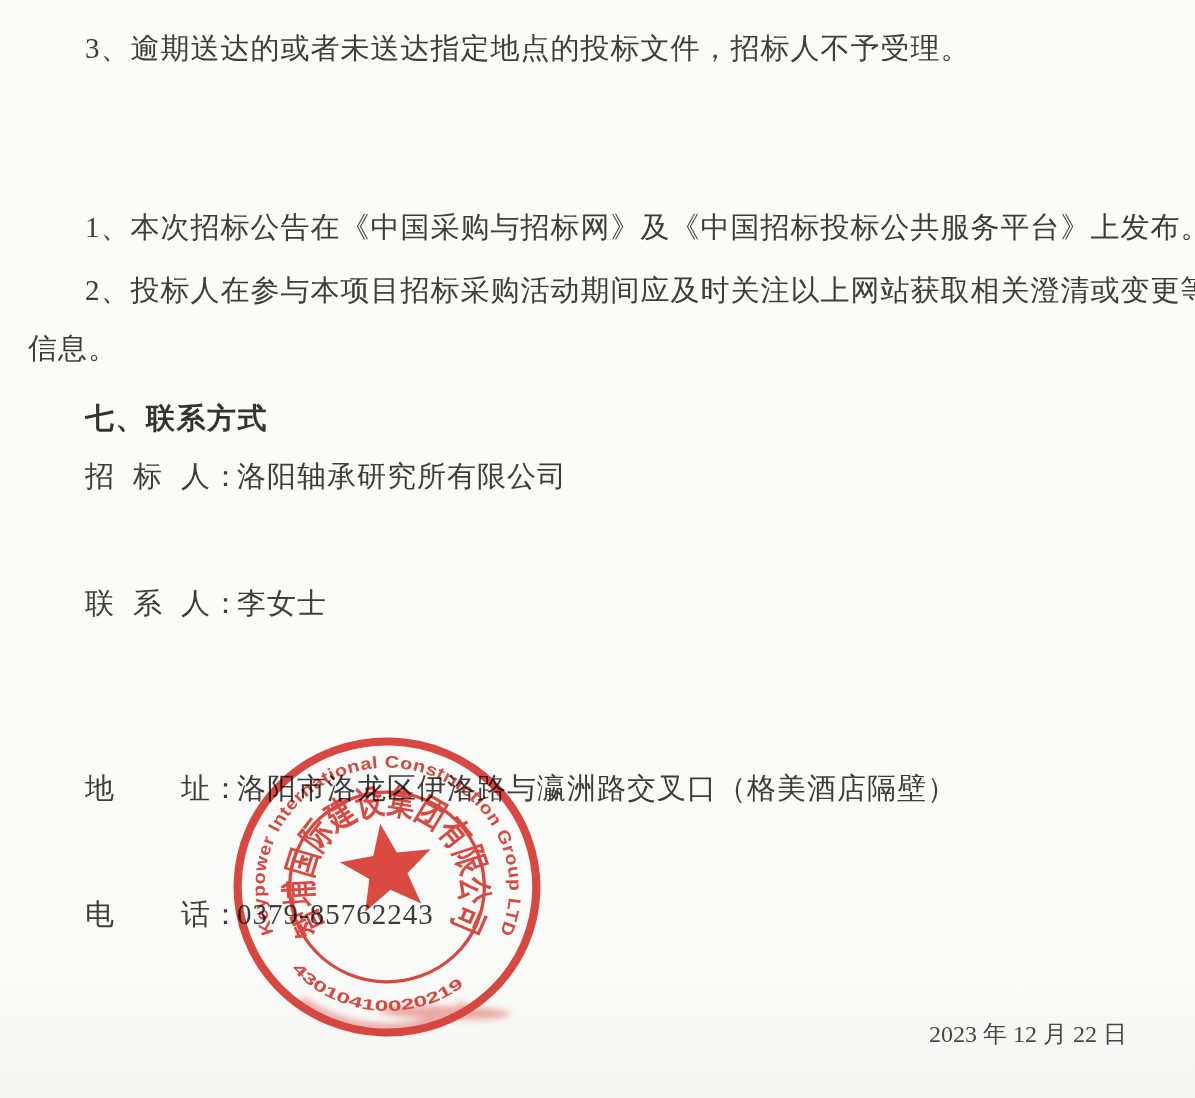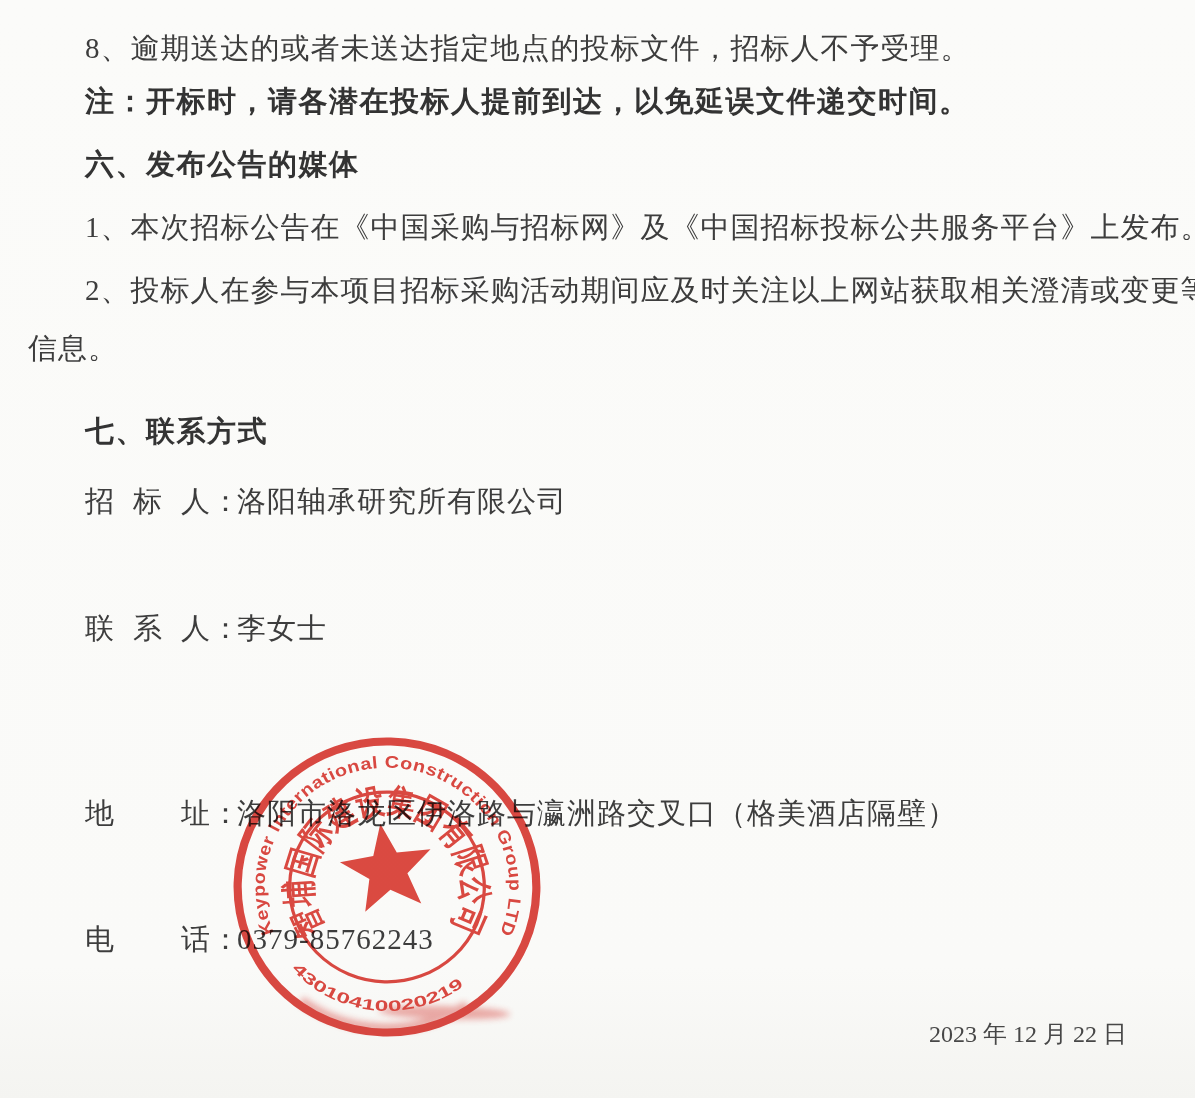--- a/index.html
+++ b/index.html
@@ -28,21 +28,20 @@
     letter-spacing: 1.5px;
     color: #333;
   }
   .line.noindent { left: 28px; font-family: Liberation Mono, monospace; }
   .contact .lbl {
     display: inline-block;
     width: 126px;
     text-align: justify;
     text-align-last: justify;
     vertical-align: baseline;
-    margin-top: 25px;
   }
   .contact .colon {
     display: inline-block;
     width: 26px;
   }
   .date-line {
     position: absolute;
     right: 68px;
     top: 1018px;
     font-family: "Liberation Serif", "DejaVu Serif", serif;
@@ -60,27 +59,25 @@
     opacity: 0.93;
     transform: rotate(1.5deg);
   }
   .stamp svg { width: 100%; height: 100%; }
 </style>
 </head>
 <body>
 
 <div class="page">
 
-  <div class="line" style="top:30px">8、逾期送达的或者未送达指定地点的投标文件，招标人不予受理。</div>
-  <div class="line bold" style="top:83px">注：开标时，请各潜在投标人提前到达，以免延误文件递交时间。</div>
-  <div class="line bold" style="top:146px">六、发布公告的媒体</div>
+  <div class="line" style="top:30px">3、逾期送达的或者未送达指定地点的投标文件，招标人不予受理。</div>
   <div class="line" style="top:209px">1、本次招标公告在《中国采购与招标网》及《中国招标投标公共服务平台》上发布。</div>
   <div class="line" style="top:272px">2、投标人在参与本项目招标采购活动期间应及时关注以上网站获取相关澄清或变更等</div>
   <div class="line noindent" style="top:333px">信息。</div>
-  <div class="line bold" style="top:413px">七、联系方式</div>
+  <div class="line bold" style="top:400px">七、联系方式</div>
 
   <div class="line contact" style="top:458px">
     <span class="lbl">招标人</span><span class="colon">：</span><span class="val">洛阳轴承研究所有限公司</span>
   </div>
   <div class="line contact" style="top:585px">
     <span class="lbl">联系人</span><span class="colon">：</span><span class="val">李女士</span>
   </div>
   <div class="line contact" style="top:770px">
     <span class="lbl">地址</span><span class="colon">：</span><span class="val">洛阳市洛龙区伊洛路与瀛洲路交叉口（格美酒店隔壁）</span>
   </div>

